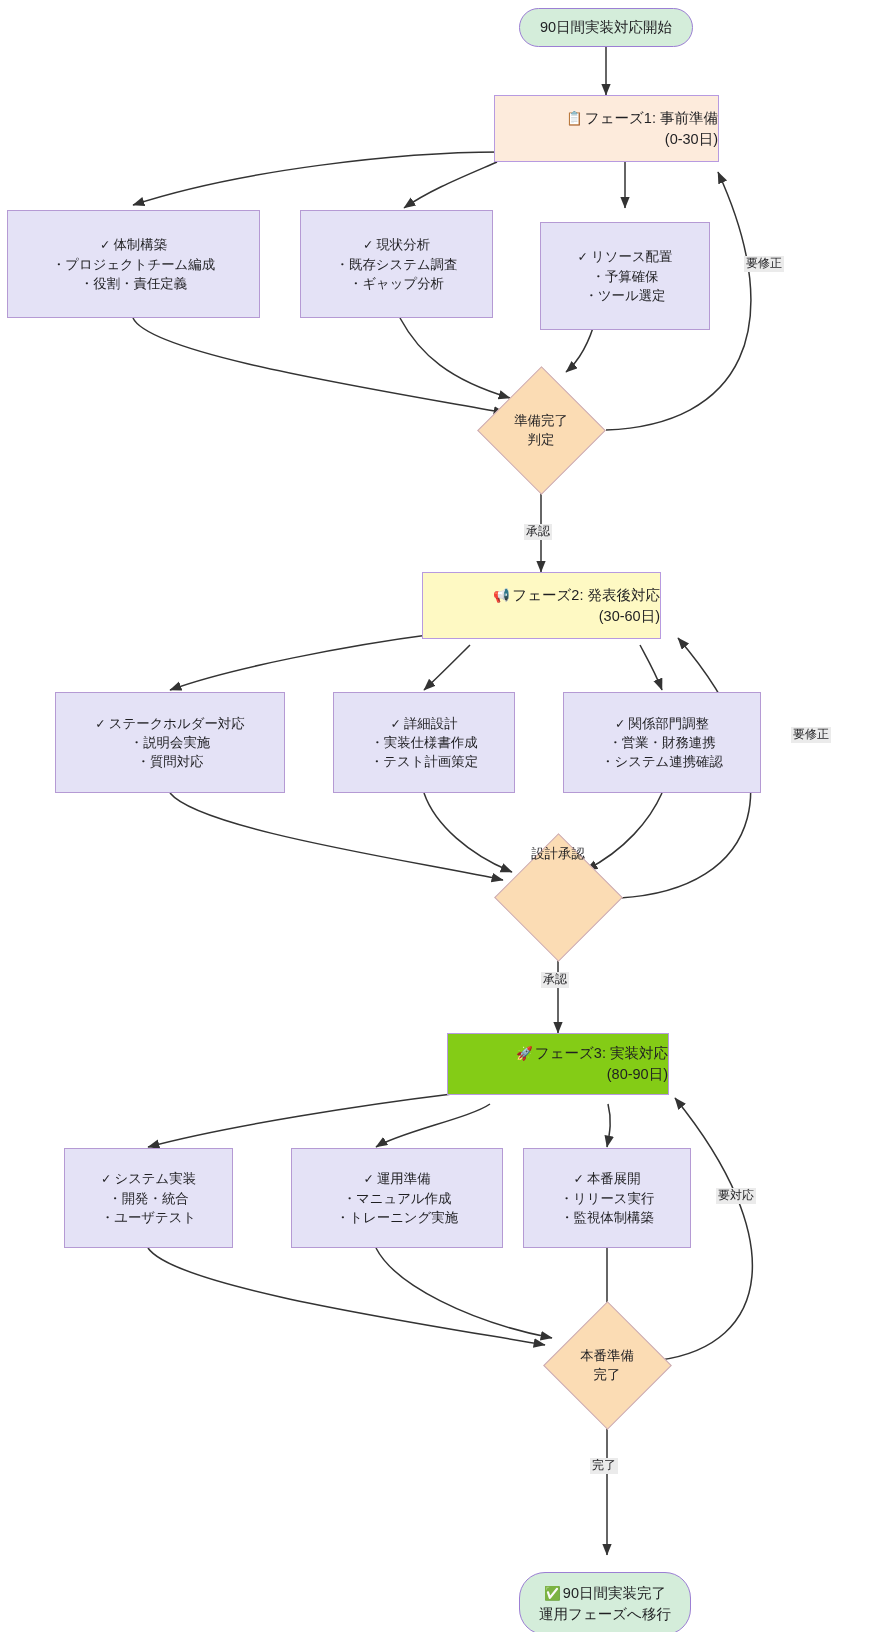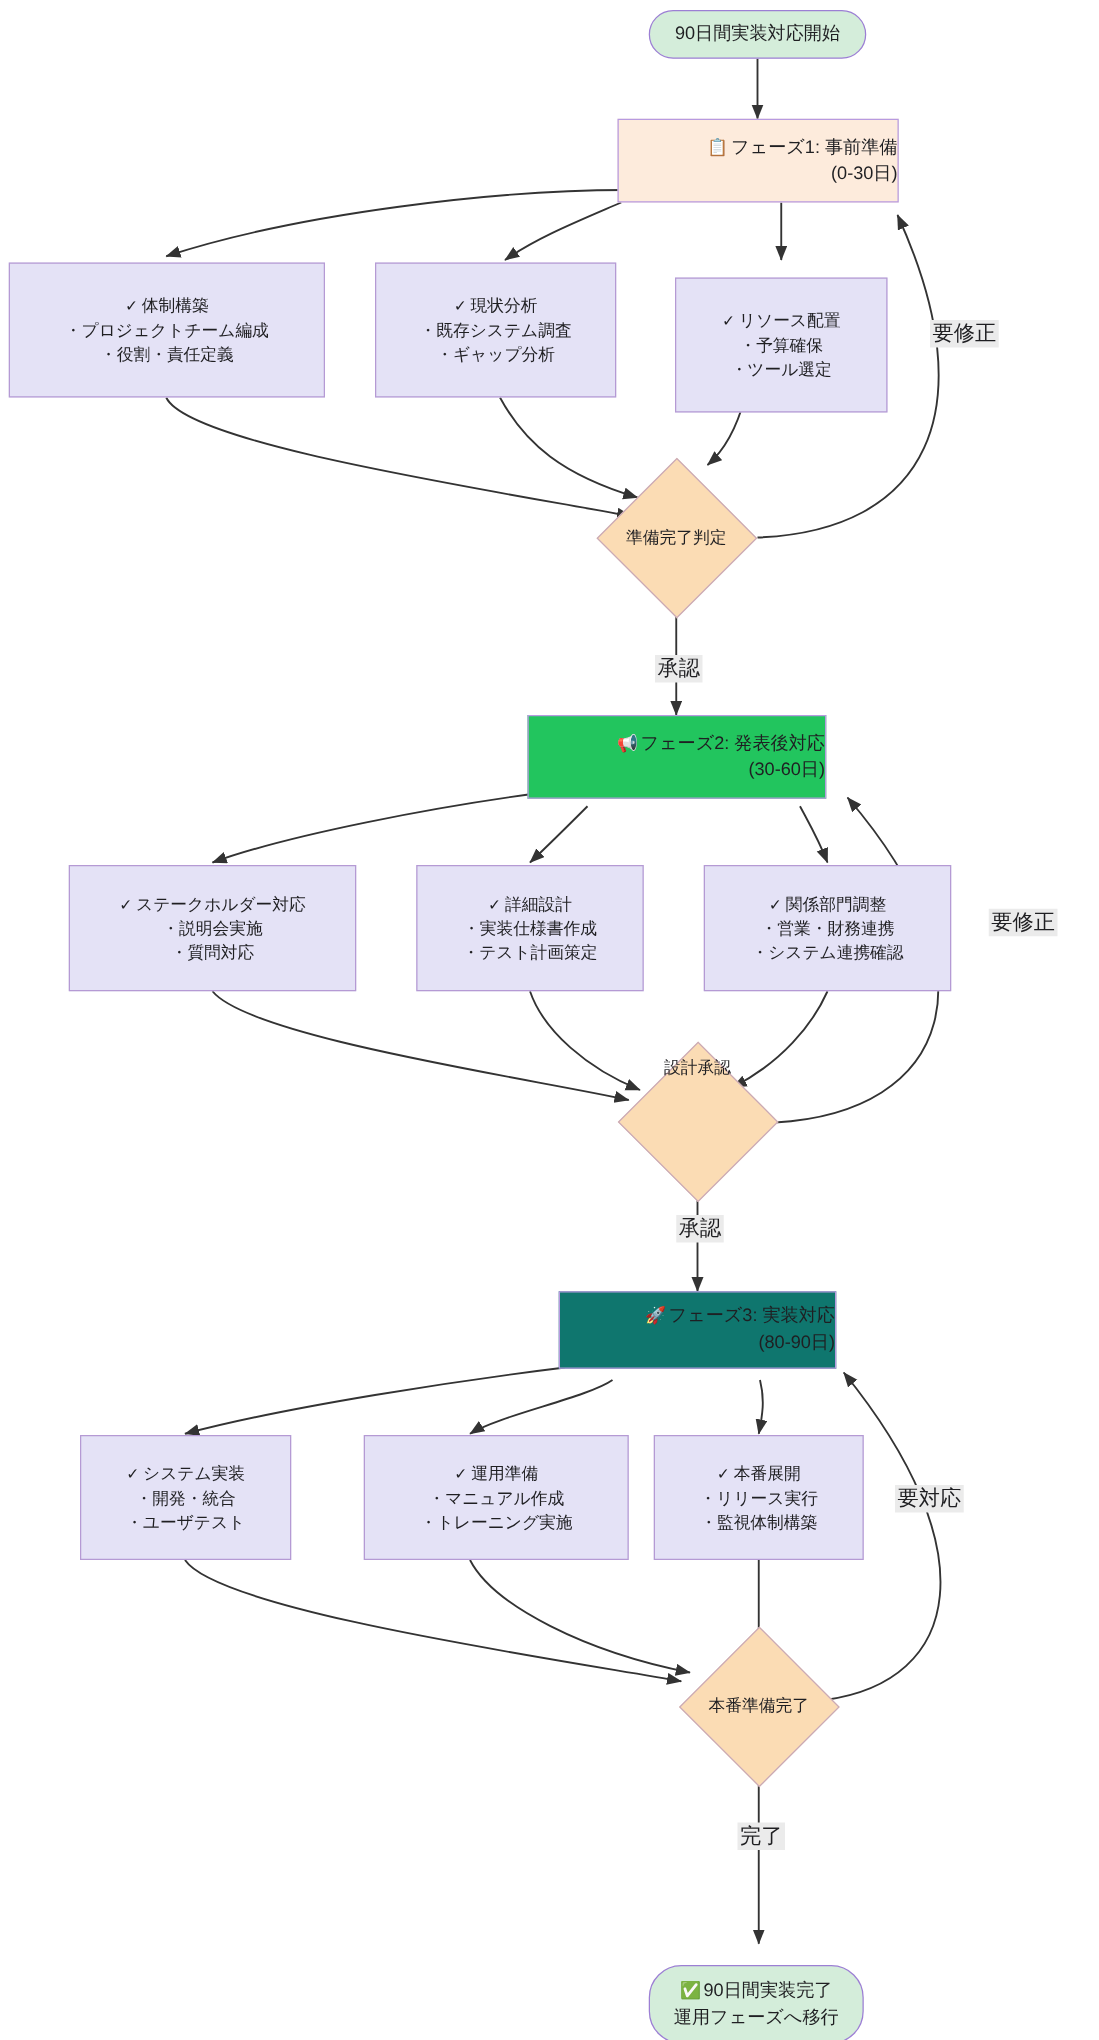--- a/index.html
+++ b/index.html
@@ -43,58 +43,58 @@
     border-radius:26px;
     font-size:14.5px;
   }
   
   .phase{
     border:1.4px solid #b79ae0;
     font-size:14.5px;
     align-items:flex-end;
   }
   .phase1{background:#fdebdc;}
-  .phase2{background:#22c55e;}
-  .phase3{background:#0f766e;}
+  .phase2{background:#fef9c3;}
+  .phase3{background:#84cc16;}
 
   
   .task{
     background:#e4e2f6;
     border:1.2px solid #b59ad4;
     font-size:13.4px;
   }
   .dec-shape{
     position:absolute;
     background:#fbdcb4;
     border:1.3px solid #c9a9b8;
     transform:rotate(45deg);
     box-sizing:border-box;
     z-index:2;
   }
   .dec-label{
     position:absolute;
     z-index:4;
     display:flex;
-    flex-direction:row;
+    flex-direction:column;
     align-items:center;
     justify-content:center;
     text-align:center;
     font-size:13.4px;
     color:#1f1f22;
     line-height:1.45;
     white-space:nowrap;
     pointer-events:none;
   }
 
   .elabel{
     position:absolute;
     z-index:5;
     background:#ebebeb;
     color:#1f1f22;
-    font-size:17px;
+    font-size:12px;
     padding:0 2px;
     line-height:1.3;
     white-space:nowrap;
   }
   .emoji{
     font-family:"DejaVu Sans",sans-serif;
     font-size:13.5px;
     padding-right:2px;
   }
   .chk{font-size:12.5px;padding-right:3px;}

